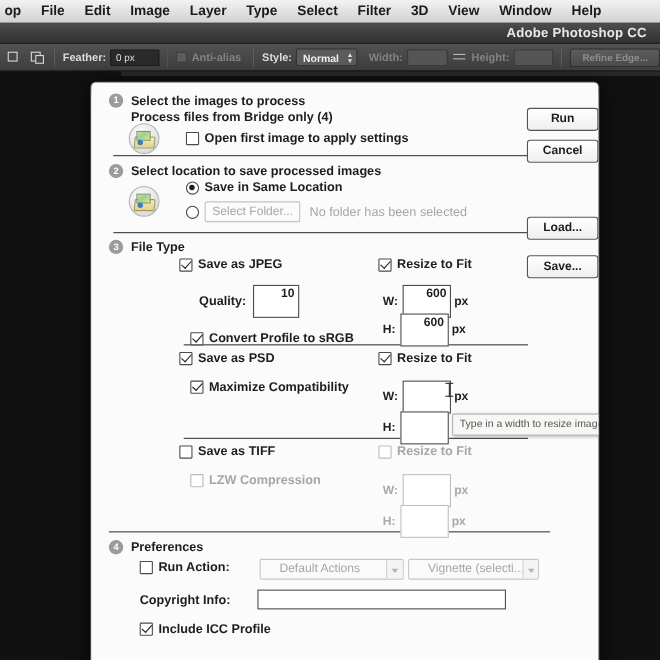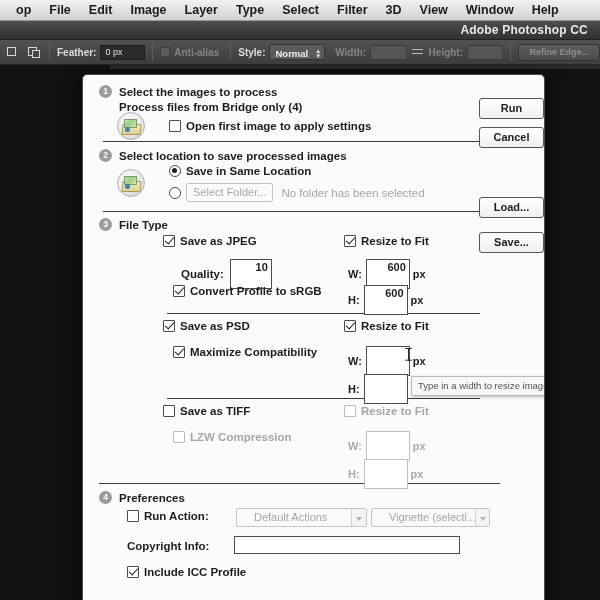--- a/index.html
+++ b/index.html
@@ -17,21 +17,21 @@
     background: #0e0e0e;
   }
 
   
   .menubar {
     position: absolute; top: 0; left: 0;
     width: 600px; height: 21px;
     background: linear-gradient(to bottom, #f2f2f2 0%, #e2e2e2 50%, #d2d2d2 100%);
     border-bottom: 1px solid #9a9a9a;
     display: flex; align-items: center;
-    padding-left: 16px;
+    padding-left: 4px;
   }
   .menubar .mi {
     font-size: 12.5px;
     font-weight: bold;
     color: #1b1b1b;
     padding: 0 9px;
     line-height: 20px;
     white-space: nowrap;
   }
   .menubar .mi:first-child { padding-left: 0px; }
@@ -523,21 +523,21 @@
         <div class="row" style="position:absolute; left:82px; top:24px;">
           <div class="txt" style="margin-right:6px;">Quality:</div>
           <div class="tinput" style="width:42px">10</div>
         </div>
         <div class="row" style="position:absolute; left:249px; top:24px;">
           <div class="wh-lbl">W:</div>
           <div class="tinput" style="width:44px">600</div>
           <div class="px">px</div>
         </div>
 
-        <div class="row" style="position:absolute; left:74px; top:50px;">
+        <div class="row" style="position:absolute; left:74px; top:67px;">
           <div class="cb on"></div>
           <div class="txt">Convert Profile to sRGB</div>
         </div>
         <div class="row" style="position:absolute; left:249px; top:50px;">
           <div class="wh-lbl">H:</div>
           <div class="tinput" style="width:44px">600</div>
           <div class="px">px</div>
         </div>
       </div>
 

